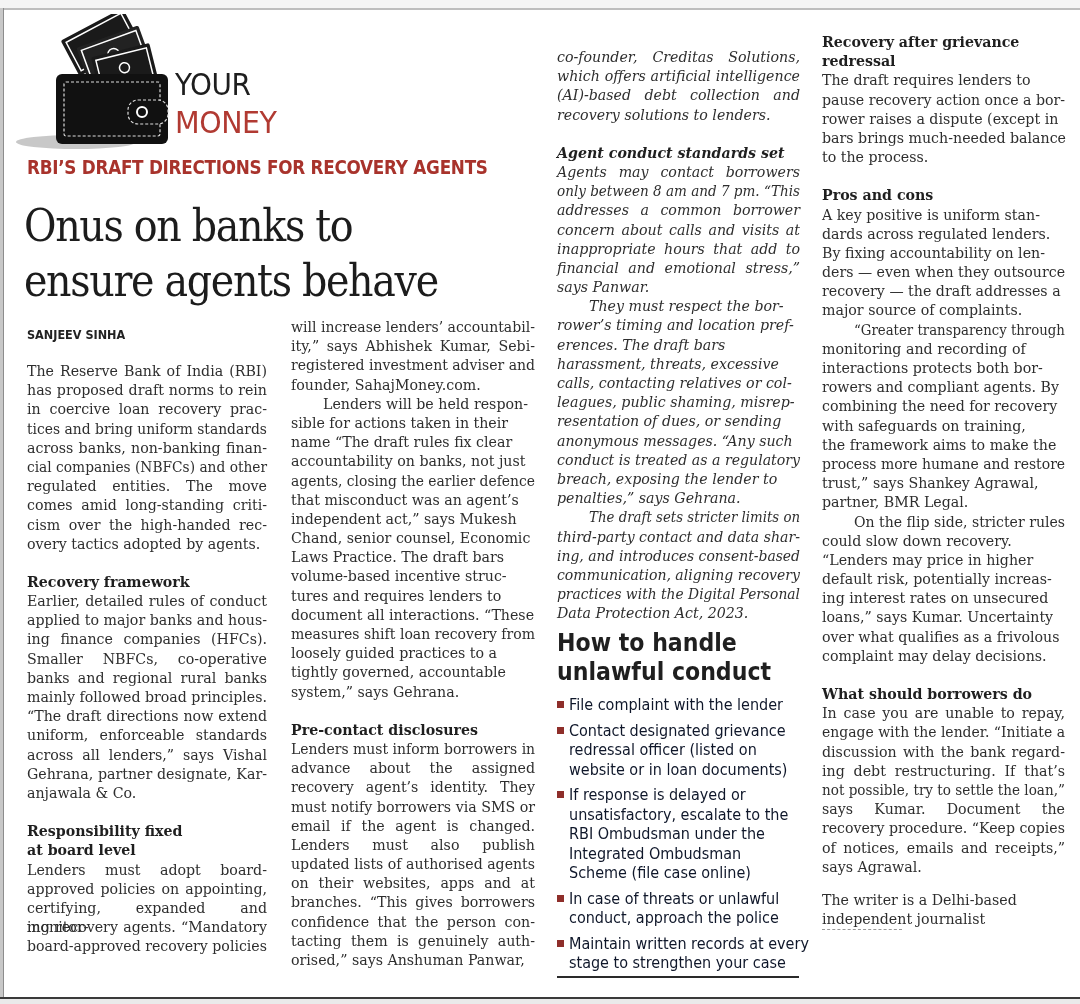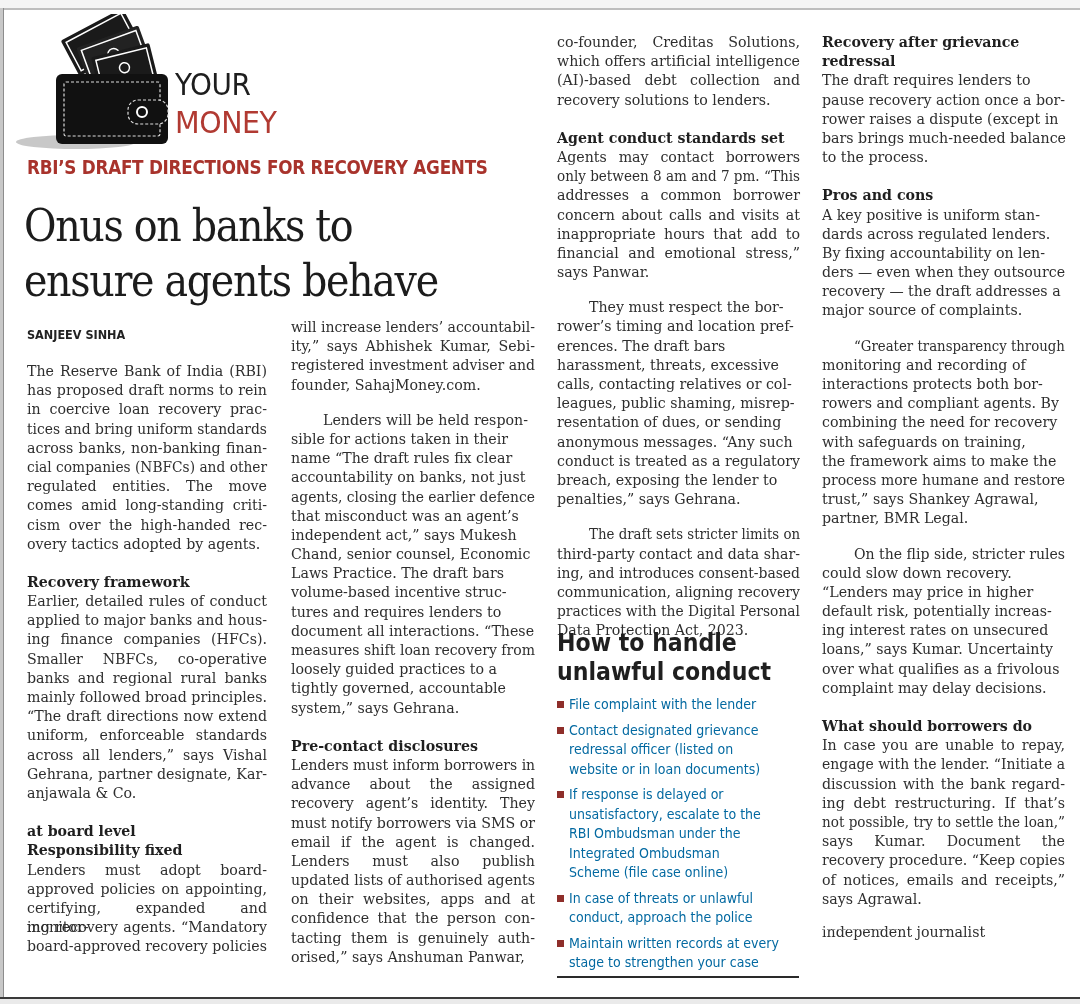--- a/index.html
+++ b/index.html
@@ -18,29 +18,29 @@
   .kicker { position: absolute; left: 27px; top: 156px; font-family: "DejaVu Sans", sans-serif; font-weight: bold; font-size: 19px; color: #a8332c; letter-spacing: -0.3px; transform: scaleX(0.885); transform-origin: left top; white-space: nowrap; }
   .headline { position: absolute; left: 24px; top: 198px; font-family: "DejaVu Serif", serif; font-size: 45px; line-height: 55px; color: #1c1c1c; letter-spacing: -1.5px; transform: scaleX(0.88); transform-origin: left top; white-space: nowrap; }
   .byline { position: absolute; left: 27px; top: 327px; font-family: "DejaVu Sans", sans-serif; font-weight: bold; font-size: 12.5px; color: #222; transform: scaleX(0.9); transform-origin: left top; }
 
   .col { position: absolute; font-family: "DejaVu Serif", serif; font-size: 14.2px; line-height: 19.2px; color: #2e2e2e; }
   .col .ln { display: block; white-space: nowrap; overflow: visible; height: 19.2px; }
   .col .ln > span { display: inline-block; transform-origin: left center; }
   .col .just { text-align: justify; text-align-last: justify; white-space: normal; }
   .col .sh { font-weight: bold; color: #1f1f1f; }
   .col .gap { height: 19px; }
-  .ind { padding-left: 32px; margin-top: 16px; }
+  .ind { padding-left: 32px; }
 
   .c1 { left: 27px; top: 362px; width: 240px; }
   .c2 { left: 291px; top: 318px; width: 244px; }
-  .c3 { left: 557px; top: 33px; width: 243px; }
+  .c3 { left: 557px; top: 48px; width: 243px; font-style: italic; }
   .c4 { left: 822px; top: 33px; width: 243px; }
 
   .boxhead { position: absolute; left: 557px; top: 629px; font-family: "DejaVu Sans", sans-serif; font-weight: bold; font-size: 24px; line-height: 29px; color: #1f1f1f; transform: scaleX(0.92); transform-origin: left top; white-space: nowrap; }
-  .blist { position: absolute; left: 557px; top: 695px; width: 240px; font-family: "DejaVu Sans", sans-serif; font-size: 14px; line-height: 19.5px; color: #0369a1; }
+  .blist { position: absolute; left: 557px; top: 695px; width: 240px; font-family: "DejaVu Sans", sans-serif; font-size: 16px; line-height: 19.5px; color: #0f172a; }
   .blist .item { position: relative; padding-left: 12px; margin-bottom: 6px; }
   .blist .item .bul { position: absolute; left: 0; top: 6px; width: 7px; height: 7px; background: #8e2e2a; }
   .blist .item .tl { display: block; white-space: nowrap; transform: scaleX(0.9); transform-origin: left center; }
   .box-rule { position: absolute; left: 557px; top: 976px; width: 242px; height: 2px; background: #2a2a2a; }
   .note-rule { position: absolute; left: 822px; top: 929px; width: 80px; height: 1px; border-top: 1px dashed #999; }
 </style>
 </head>
 <body>
 
 <div class="frame-top"></div>
@@ -103,22 +103,22 @@
       <span class="ln just">banks and regional rural banks</span>
       <span class="ln"><span style="transform: scaleX(0.998);">mainly followed broad principles.</span></span>
       <span class="ln just">“The draft directions now extend</span>
       <span class="ln just">uniform, enforceable standards</span>
       <span class="ln just">across all lenders,” says Vishal</span>
       <span class="ln just">Gehrana, partner designate, Kar-</span>
       <span class="ln"><span>anjawala &amp; Co.</span></span>
     </div>
   <div class="gap"></div>
   <div class="sh">
+      <span class="ln"><span>Responsibility fixed</span></span>
       <span class="ln"><span>at board level</span></span>
-      <span class="ln"><span>Responsibility fixed</span></span>
     </div>
   <div>
       <span class="ln just">Lenders must adopt board-</span>
       <span class="ln just">approved policies on appointing,</span>
       <span class="ln just">certifying, expanded and monitor-</span>
       <span class="ln just">ing recovery agents. “Mandatory</span>
       <span class="ln"><span style="transform: scaleX(0.996);">board-approved recovery policies</span></span>
     </div>
 </div>
 
@@ -153,20 +153,21 @@
     </div>
   <div>
       <span class="ln"><span style="transform: scaleX(0.985);">Lenders must inform borrowers in</span></span>
       <span class="ln just">advance about the assigned</span>
       <span class="ln just">recovery agent’s identity. They</span>
       <span class="ln just">must notify borrowers via SMS or</span>
       <span class="ln just">email if the agent is changed.</span>
       <span class="ln just">Lenders must also publish</span>
       <span class="ln"><span style="transform: scaleX(0.995);">updated lists of authorised agents</span></span>
       <span class="ln just">on their websites, apps and at</span>
+      <span class="ln just">branches. “This gives borrowers</span>
       <span class="ln just">confidence that the person con-</span>
       <span class="ln just">tacting them is genuinely auth-</span>
       <span class="ln"><span>orised,” says Anshuman Panwar,</span></span>
     </div>
 </div>
 
 <div class="col c3">
   <div>
       <span class="ln just">co-founder, Creditas Solutions,</span>
       <span class="ln just">which offers artificial intelligence</span>
@@ -301,18 +302,19 @@
       <span class="ln just">discussion with the bank regard-</span>
       <span class="ln just">ing debt restructuring. If that’s</span>
       <span class="ln"><span style="transform: scaleX(0.956);">not possible, try to settle the loan,”</span></span>
       <span class="ln just">says Kumar. Document the</span>
       <span class="ln"><span style="transform: scaleX(0.995);">recovery procedure. “Keep copies</span></span>
       <span class="ln just">of notices, emails and receipts,”</span>
       <span class="ln"><span>says Agrawal.</span></span>
     </div>
   <div style="height:14px"></div>
   <div>
+      <span class="ln"><span>The writer is a Delhi-based</span></span>
       <span class="ln"><span>independent journalist</span></span>
     </div>
 </div>
 <div class="note-rule"></div>
 
 <div class="frame-bottom"></div>
 
 </body></html>

